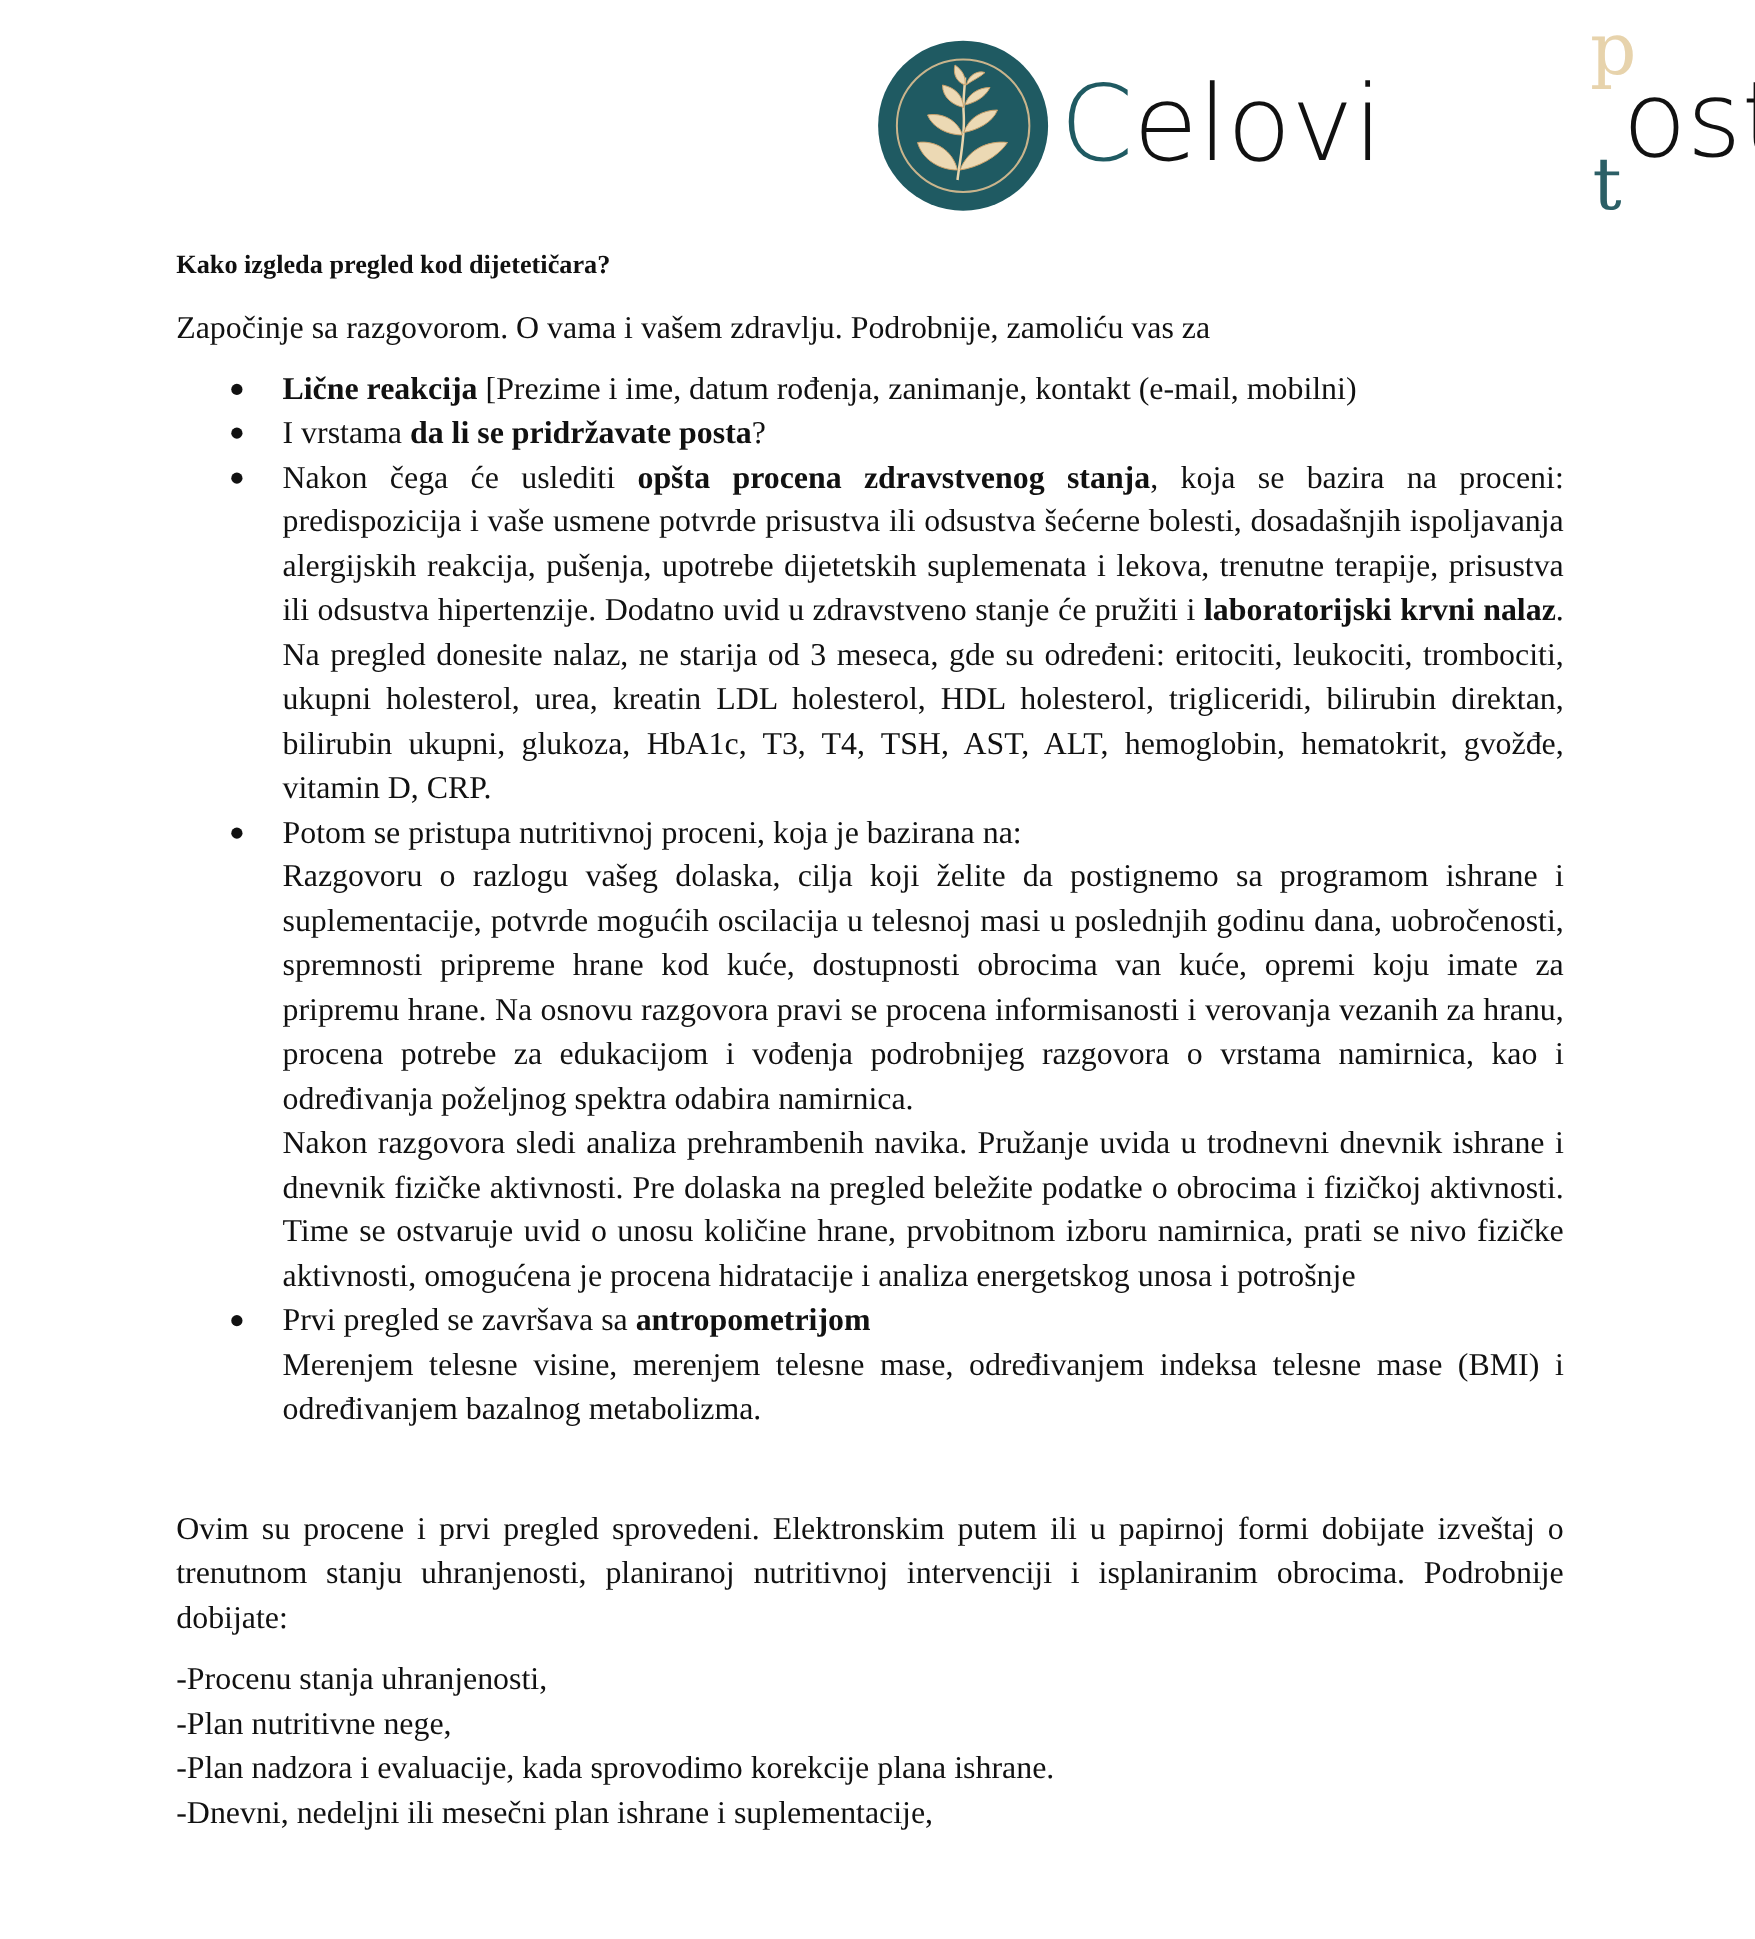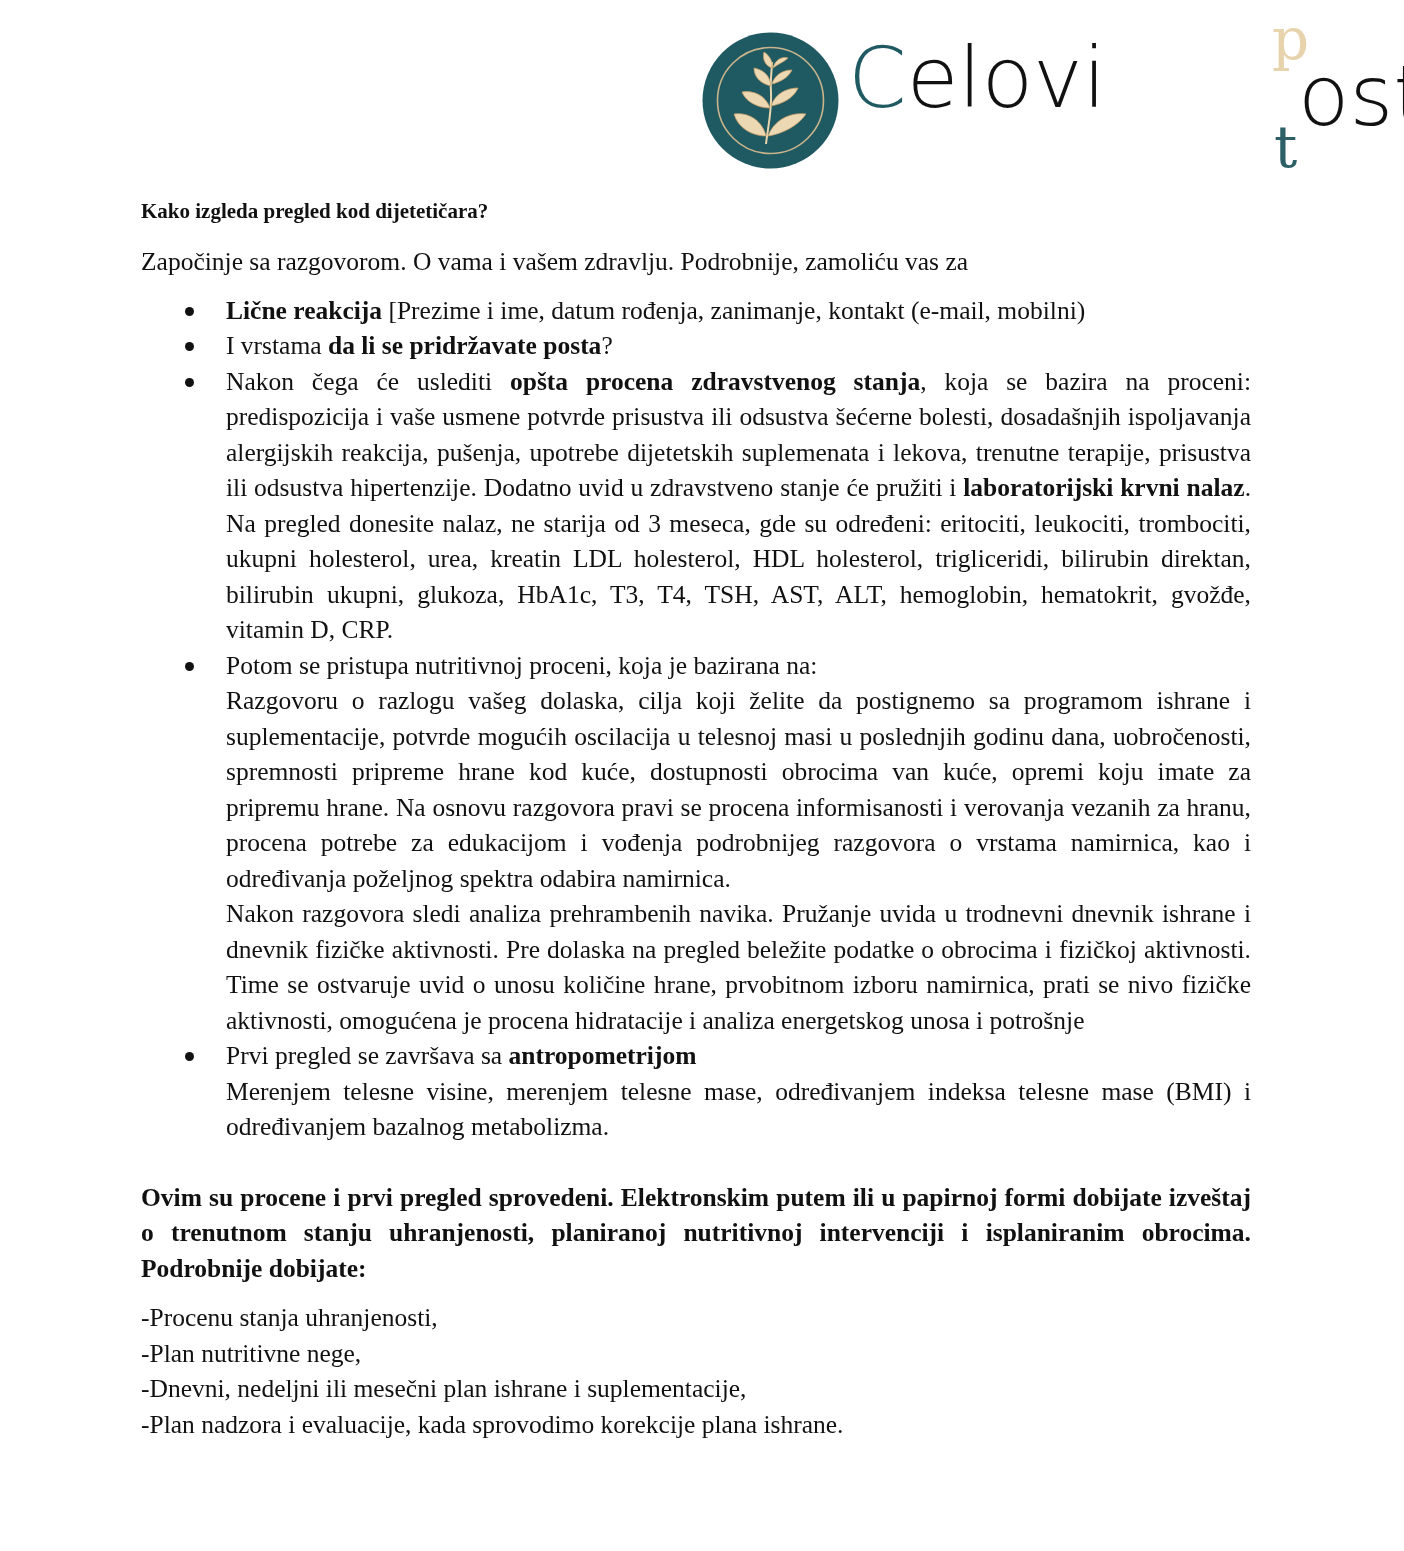--- a/index.html
+++ b/index.html
@@ -19,21 +19,21 @@
       height: 150px;
     }
     .logo-badge {
       position: absolute;
       left: 0; top: 0;
       width: 137px; height: 137px;
     }
     .logo-word {
       position: absolute;
       left: 146px;
-      top: 4px;
+      top: 25px;
       font-family: "DejaVu Sans", "Liberation Sans", sans-serif;
       font-weight: 300;
       font-size: 84px;
       line-height: 84px;
       letter-spacing: 0px;
       white-space: nowrap;
       color: #111;
     }
     .logo-word .c { color: #1f5a62; }
     .logo-p {
@@ -89,21 +89,21 @@
     .bullet-dot {
       position: absolute;
       left: 44px;
       top: 14px;
       width: 9px; height: 9px;
       border-radius: 50%;
       background: #111;
     }
     .justify-last { text-align: justify; text-align-last: left; }
     b { font-weight: bold; }
-    .closing { margin-top: 35px; text-align: justify; font-weight: bold; }
+    .closing { margin-top: 60px; text-align: justify; }
     .deliverables { margin-top: 14px; }
     .deliverables div { white-space: nowrap; }
     .signature {
       text-align: right;
       margin-top: 0px;
     }
   </style>
 </head>
 <body>
 
@@ -160,17 +160,17 @@
       <p><span>Prvi pregled se završava sa </span><b>antropometrijom</b></p>
       <p class="justify-last">Merenjem telesne visine, merenjem telesne mase, određivanjem indeksa telesne mase (BMI) i određivanjem bazalnog metabolizma.</p>
     </li>
   </ul>
 
   <p class="closing justify-last">Ovim su procene i prvi pregled sprovedeni. Elektronskim putem ili u papirnoj formi dobijate izveštaj o trenutnom stanju uhranjenosti, planiranoj nutritivnoj intervenciji i isplaniranim obrocima. Podrobnije dobijate:</p>
 
   <div class="deliverables">
     <div>-Procenu stanja uhranjenosti,</div>
     <div>-Plan nutritivne nege,</div>
+    <div>-Plan nadzora i evaluacije, kada sprovodimo korekcije plana ishrane.</div>
     <div>-Dnevni, nedeljni ili mesečni plan ishrane i suplementacije,</div>
-    <div>-Plan nadzora i evaluacije, kada sprovodimo korekcije plana ishrane.</div>
   </div>
 
 </div>
 
 </body></html>

